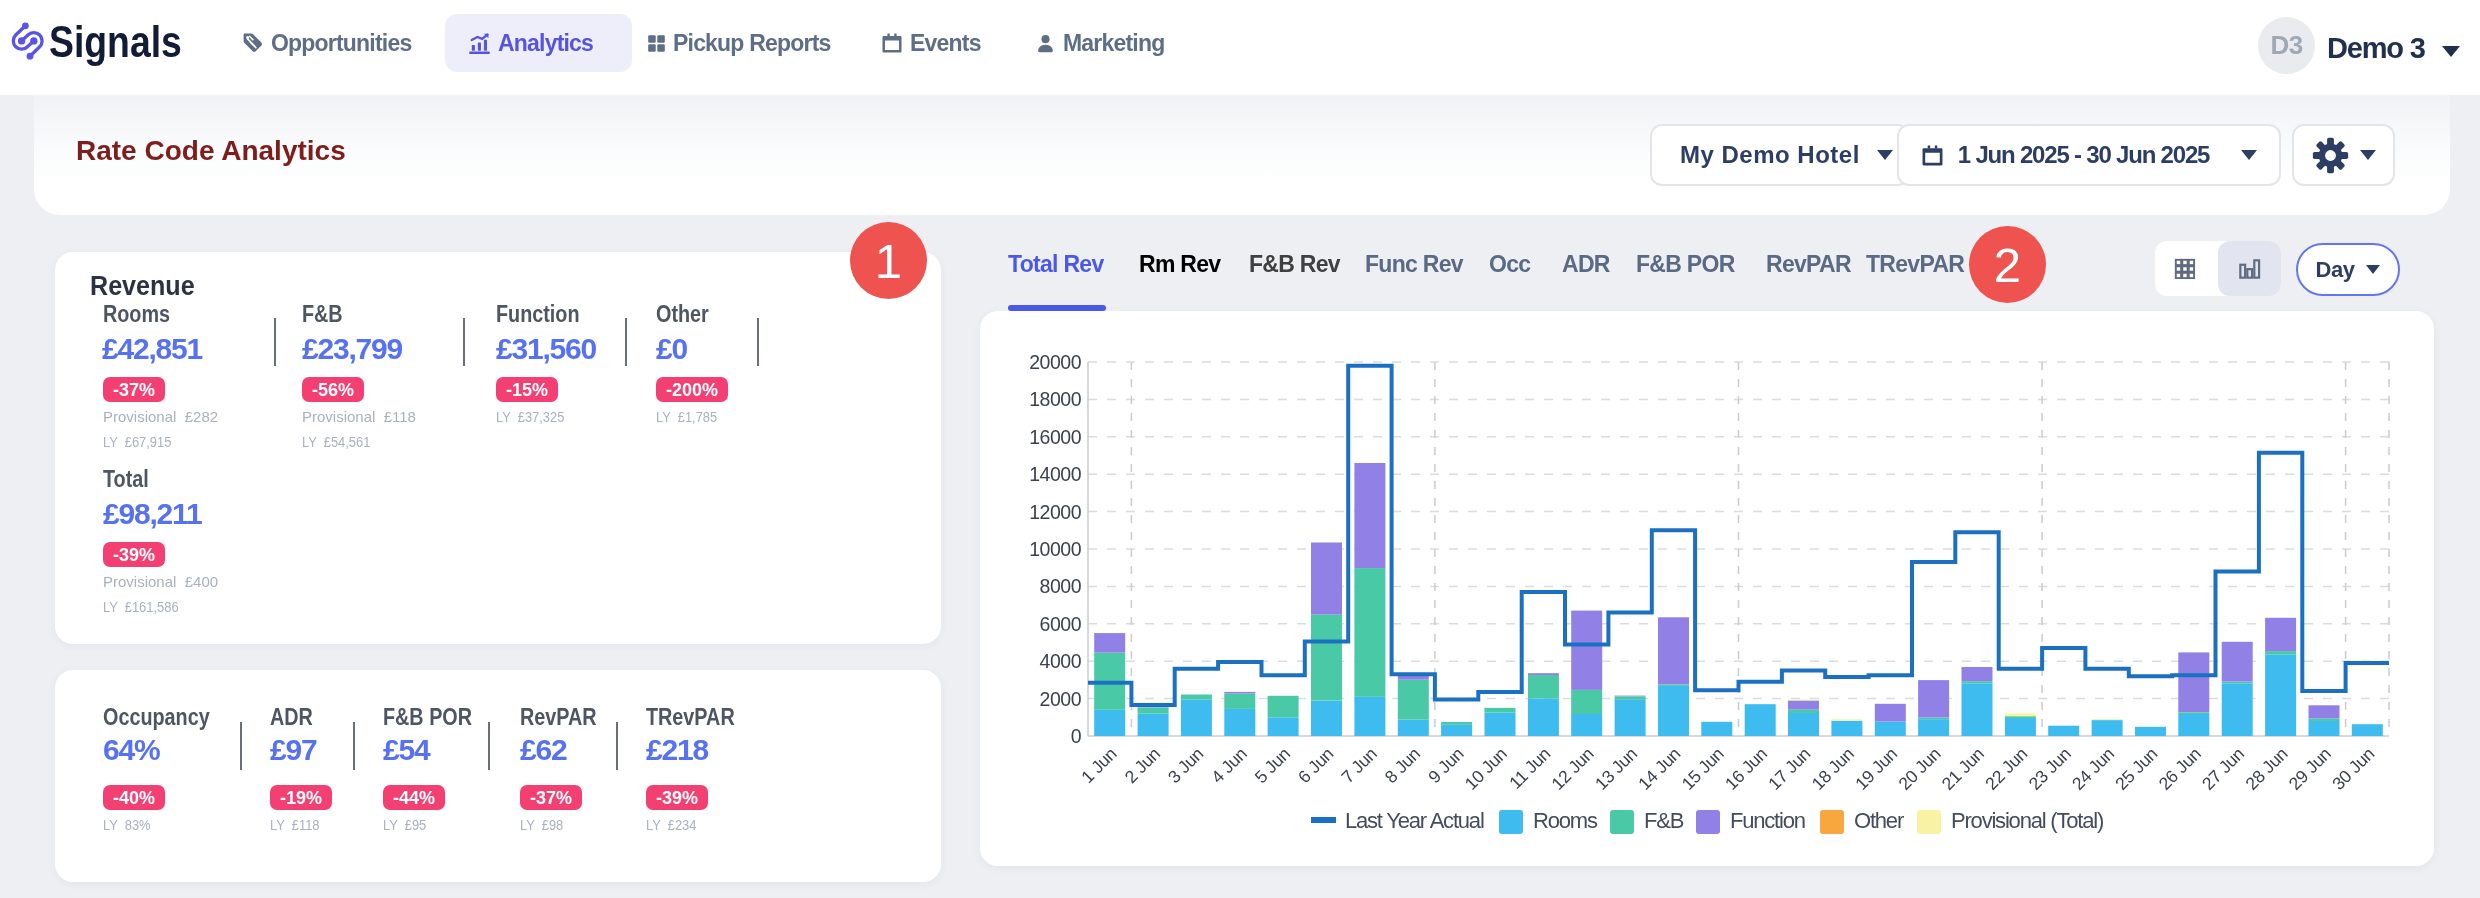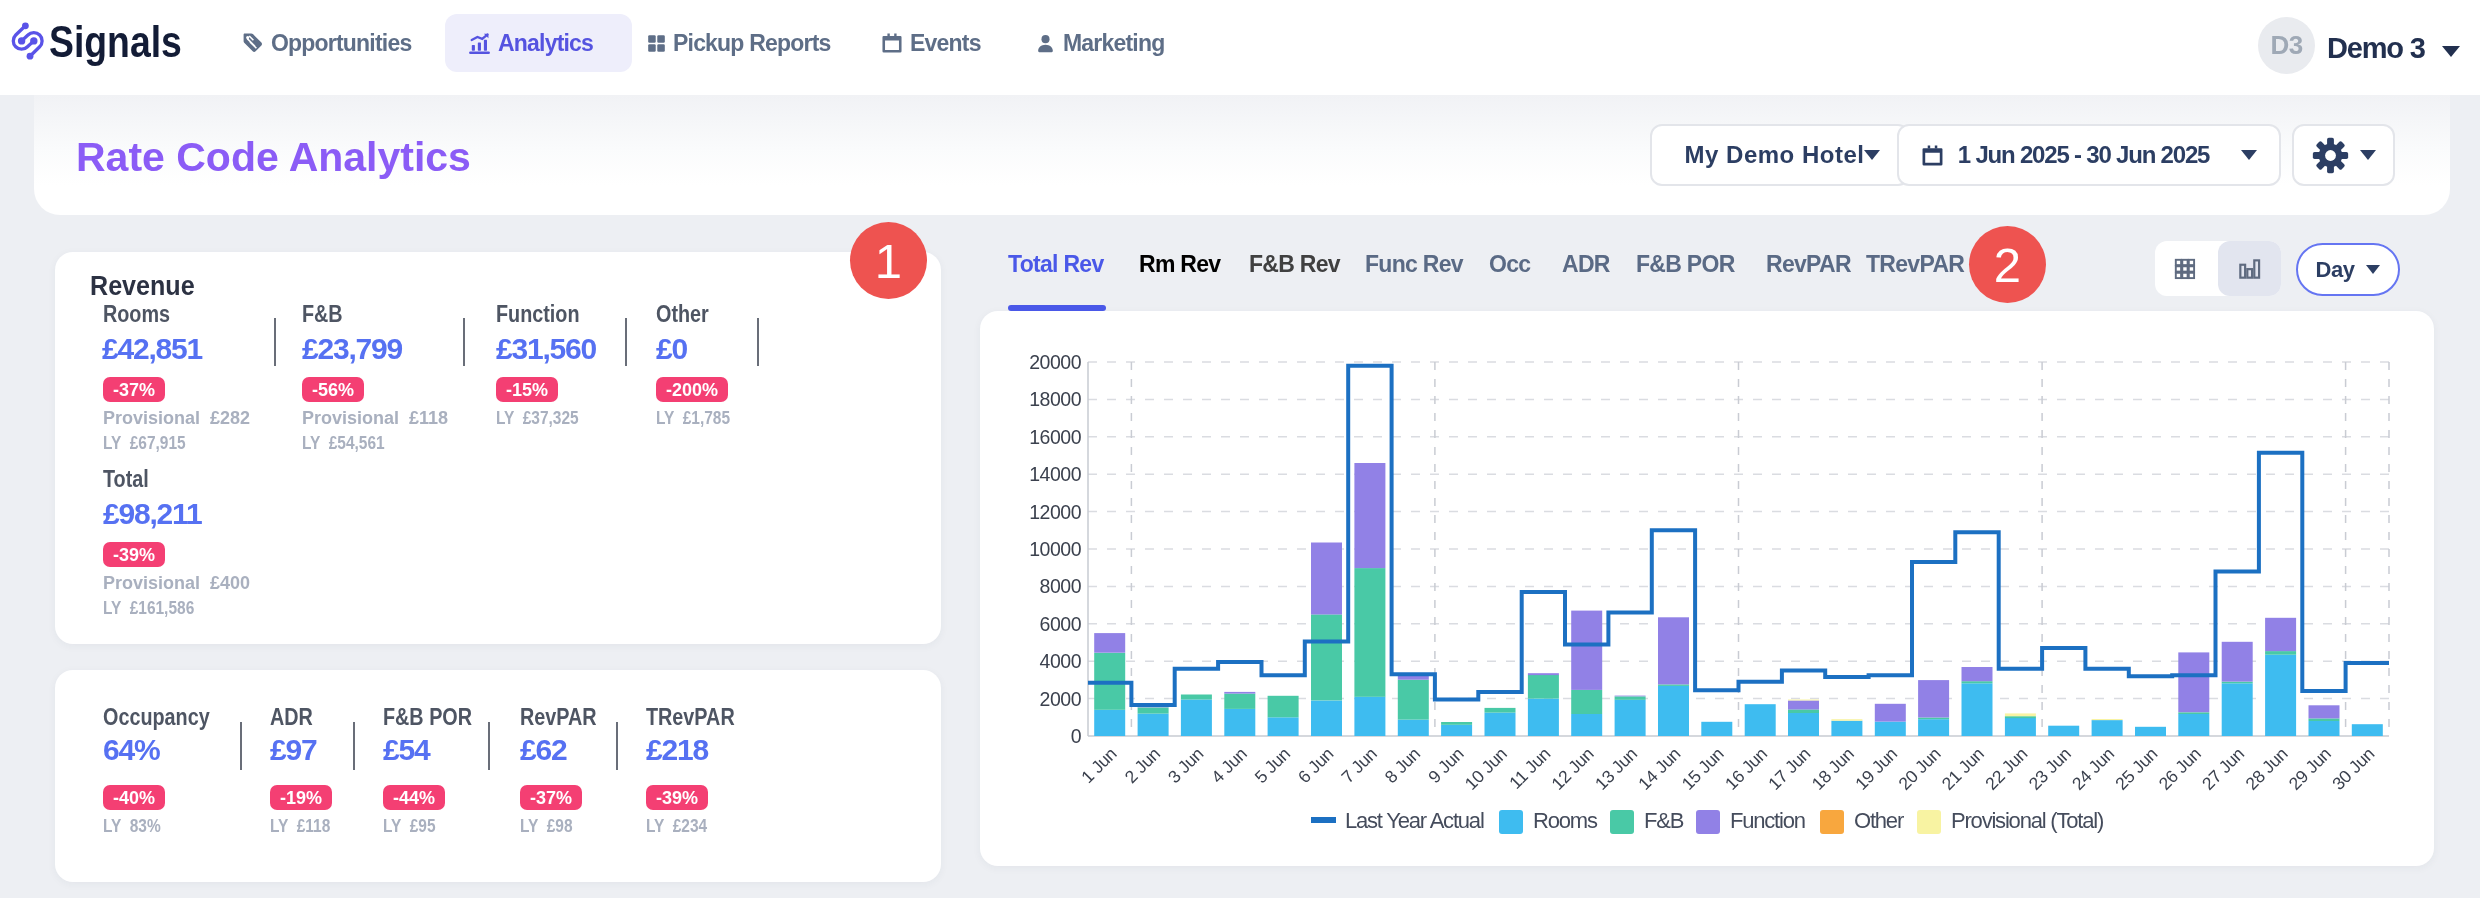--- a/index.html
+++ b/index.html
@@ -8,21 +8,21 @@
   font-size:23px; font-weight:700; letter-spacing:-0.8px; color:#5e6e87; white-space:nowrap; }
 .btn { position:absolute; top:124px; height:62px; background:#fff; border:2px solid #e3e5ea;
   border-radius:12px; display:flex; align-items:center; justify-content:center;
   color:#2c3e63; font-size:24px; font-weight:700; white-space:nowrap; }
 .card { position:absolute; background:#fff; border-radius:18px; box-shadow:0 2px 8px rgba(40,50,80,.05); }
 .mlabel { position:absolute; font-size:23px; font-weight:700; color:#4e5563; line-height:1; white-space:nowrap; }
 .mlabel>span { display:inline-block; transform:scaleX(.86); transform-origin:0 50%; }
 .mval { position:absolute; font-size:30px; font-weight:700; color:#5671f2; letter-spacing:-1.2px; line-height:1; white-space:nowrap; }
 .badge { position:absolute; height:25px; background:#f43f73; color:#fff; font-size:18px; font-weight:700;
   border-radius:7px; padding:0 10px; display:flex; align-items:center; line-height:1; white-space:nowrap; }
-.mgray { position:absolute; font-size:18px; font-weight:700; color:#a9b0bf; line-height:1; white-space:nowrap; }
+.mgray { position:absolute; font-size:15px; font-weight:400; color:#a9b0bf; line-height:1; white-space:nowrap; }
 .mgray>span { display:inline-block; transform-origin:0 50%; }
 .mgray>span.ly { transform:scaleX(.86); }
 .sep { position:absolute; width:2px; background:#696e79; }
 .tab { position:absolute; font-size:23px; font-weight:700; letter-spacing:-0.7px; color:#5a6a85; line-height:1; white-space:nowrap; }
 .circ { position:absolute; width:77px; height:77px; border-radius:50%; background:#ee5350;
   color:#fff; font-size:49px; font-weight:400; display:flex; align-items:center; justify-content:center; z-index:5; }
 </style></head><body>
 <div class="abs" style="left:0;top:0;width:2480px;height:95px;background:#fff"></div>
 <div class="abs" style="left:8px;top:16px"><svg width="44" height="52" viewBox="0 0 44 52" fill="none" stroke="#5a53e8" stroke-width="3.3" stroke-linecap="round">
       <path d="M17.4 9.8 L7.73 19.03 a8.3 8.3 0 1 0 11.74 11.74 L25.8 24.9"></path>
@@ -82,22 +82,22 @@
     <svg width="21" height="21" viewBox="0 0 24 24" fill="#5e6e87">
       <circle cx="12" cy="7" r="4.6"></circle>
       <path d="M12 13.4 c-5 0-8.4 3.2-8.4 7.2 a1.3 1.3 0 0 0 1.3 1.3 h14.2 a1.3 1.3 0 0 0 1.3-1.3 c0-4-3.4-7.2-8.4-7.2 Z"></path>
     </svg>
     <span>Marketing</span>
   </div>
 <div class="abs" style="left:2258px;top:17px;width:57px;height:57px;border-radius:50%;background:#e9ebef;color:#9fa9b6;font-size:26px;font-weight:700;display:flex;align-items:center;justify-content:center;letter-spacing:-0.5px">D3</div>
 <div class="abs" style="left:2327px;top:34px;line-height:1;white-space:nowrap;font-size:29px;font-weight:700;letter-spacing:-1.2px;color:#22304f">Demo 3</div>
 <div class="abs" style="left:2442px;top:43px"><span style="display:inline-block;width:0;height:0;border-left:9px solid transparent;border-right:9px solid transparent;border-top:11px solid #22304f;position:relative;top:0px;left:0px"></span></div>
 <div class="abs" style="left:34px;top:95px;width:2416px;height:120px;background:linear-gradient(180deg,#f1f2f5 0%,#fafbfc 45%,#ffffff 75%);border-radius:0 0 26px 26px"></div>
-<div class="abs" style="left:76px;top:137px;line-height:1;white-space:nowrap;font-size:41px;font-weight:700;color:#8b5cf6">Rate Code Analytics</div>
-<div class="btn" style="left:1650px;width:260px;padding:0 15px 0 20px">
+<div class="abs" style="left:76px;top:137px;line-height:1;white-space:nowrap;font-size:28px;font-weight:700;color:#7f1d1d">Rate Code Analytics</div>
+<div class="btn" style="left:1650px;width:260px;justify-content:space-between;padding:0 15px 0 28px">
     <span style="letter-spacing:0.5px">My Demo Hotel</span>
     <span style="display:inline-block;width:0;height:0;border-left:8px solid transparent;border-right:8px solid transparent;border-top:10px solid #2c3e63;position:relative;top:0px;left:0px"></span>
   </div>
 <div class="btn" style="left:1897px;width:384px;gap:14px">
     <svg width="23" height="23" viewBox="0 0 24 24" fill="#2c3e63">
       <path d="M7 1.6 h2.6 v3 H7 Z M14.4 1.6 H17 v3 h-2.6 Z"></path>
       <path d="M2.8 4.4 h18.4 a1.2 1.2 0 0 1 1.2 1.2 V21 a1.4 1.4 0 0 1 -1.4 1.4 H3 A1.4 1.4 0 0 1 1.6 21 V5.6 a1.2 1.2 0 0 1 1.2-1.2 Z M4.4 9.2 v10.4 h15.2 V9.2 Z" fill-rule="evenodd"></path>
       <g fill="#fff">
         <rect x="6.2" y="11" width="2.7" height="2.4"></rect>
         <rect x="10.6" y="11" width="2.7" height="2.4"></rect>

